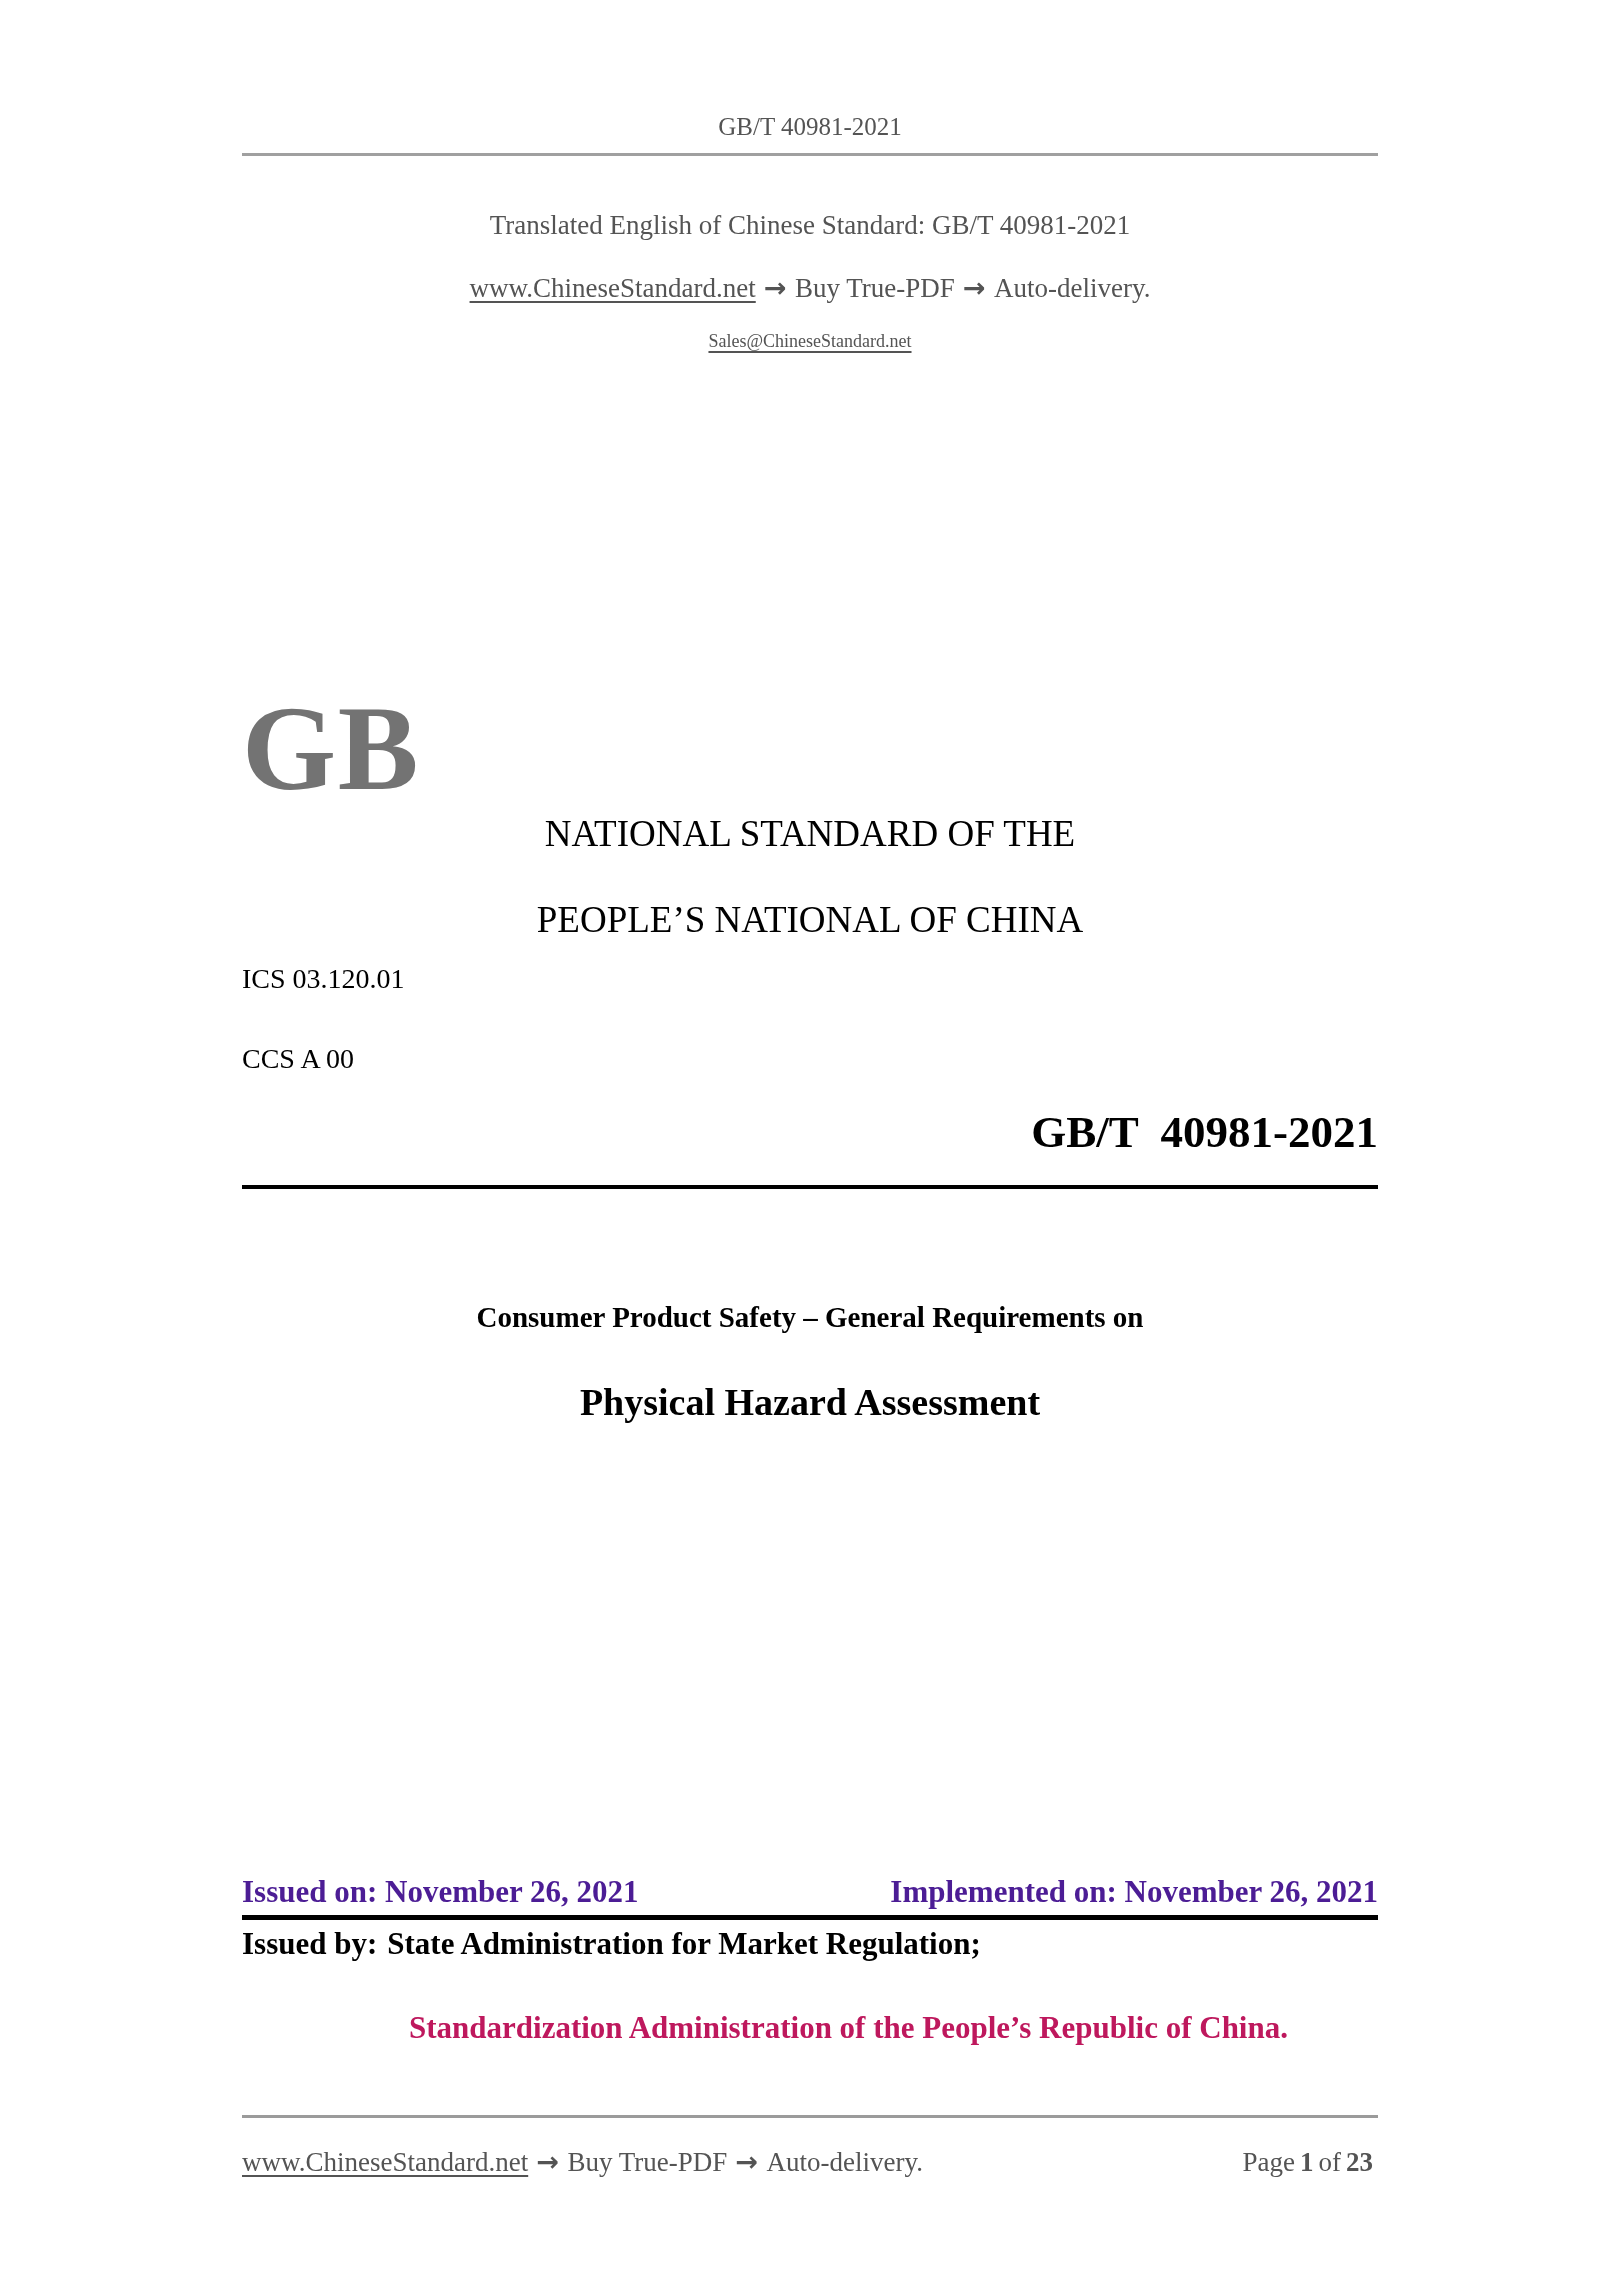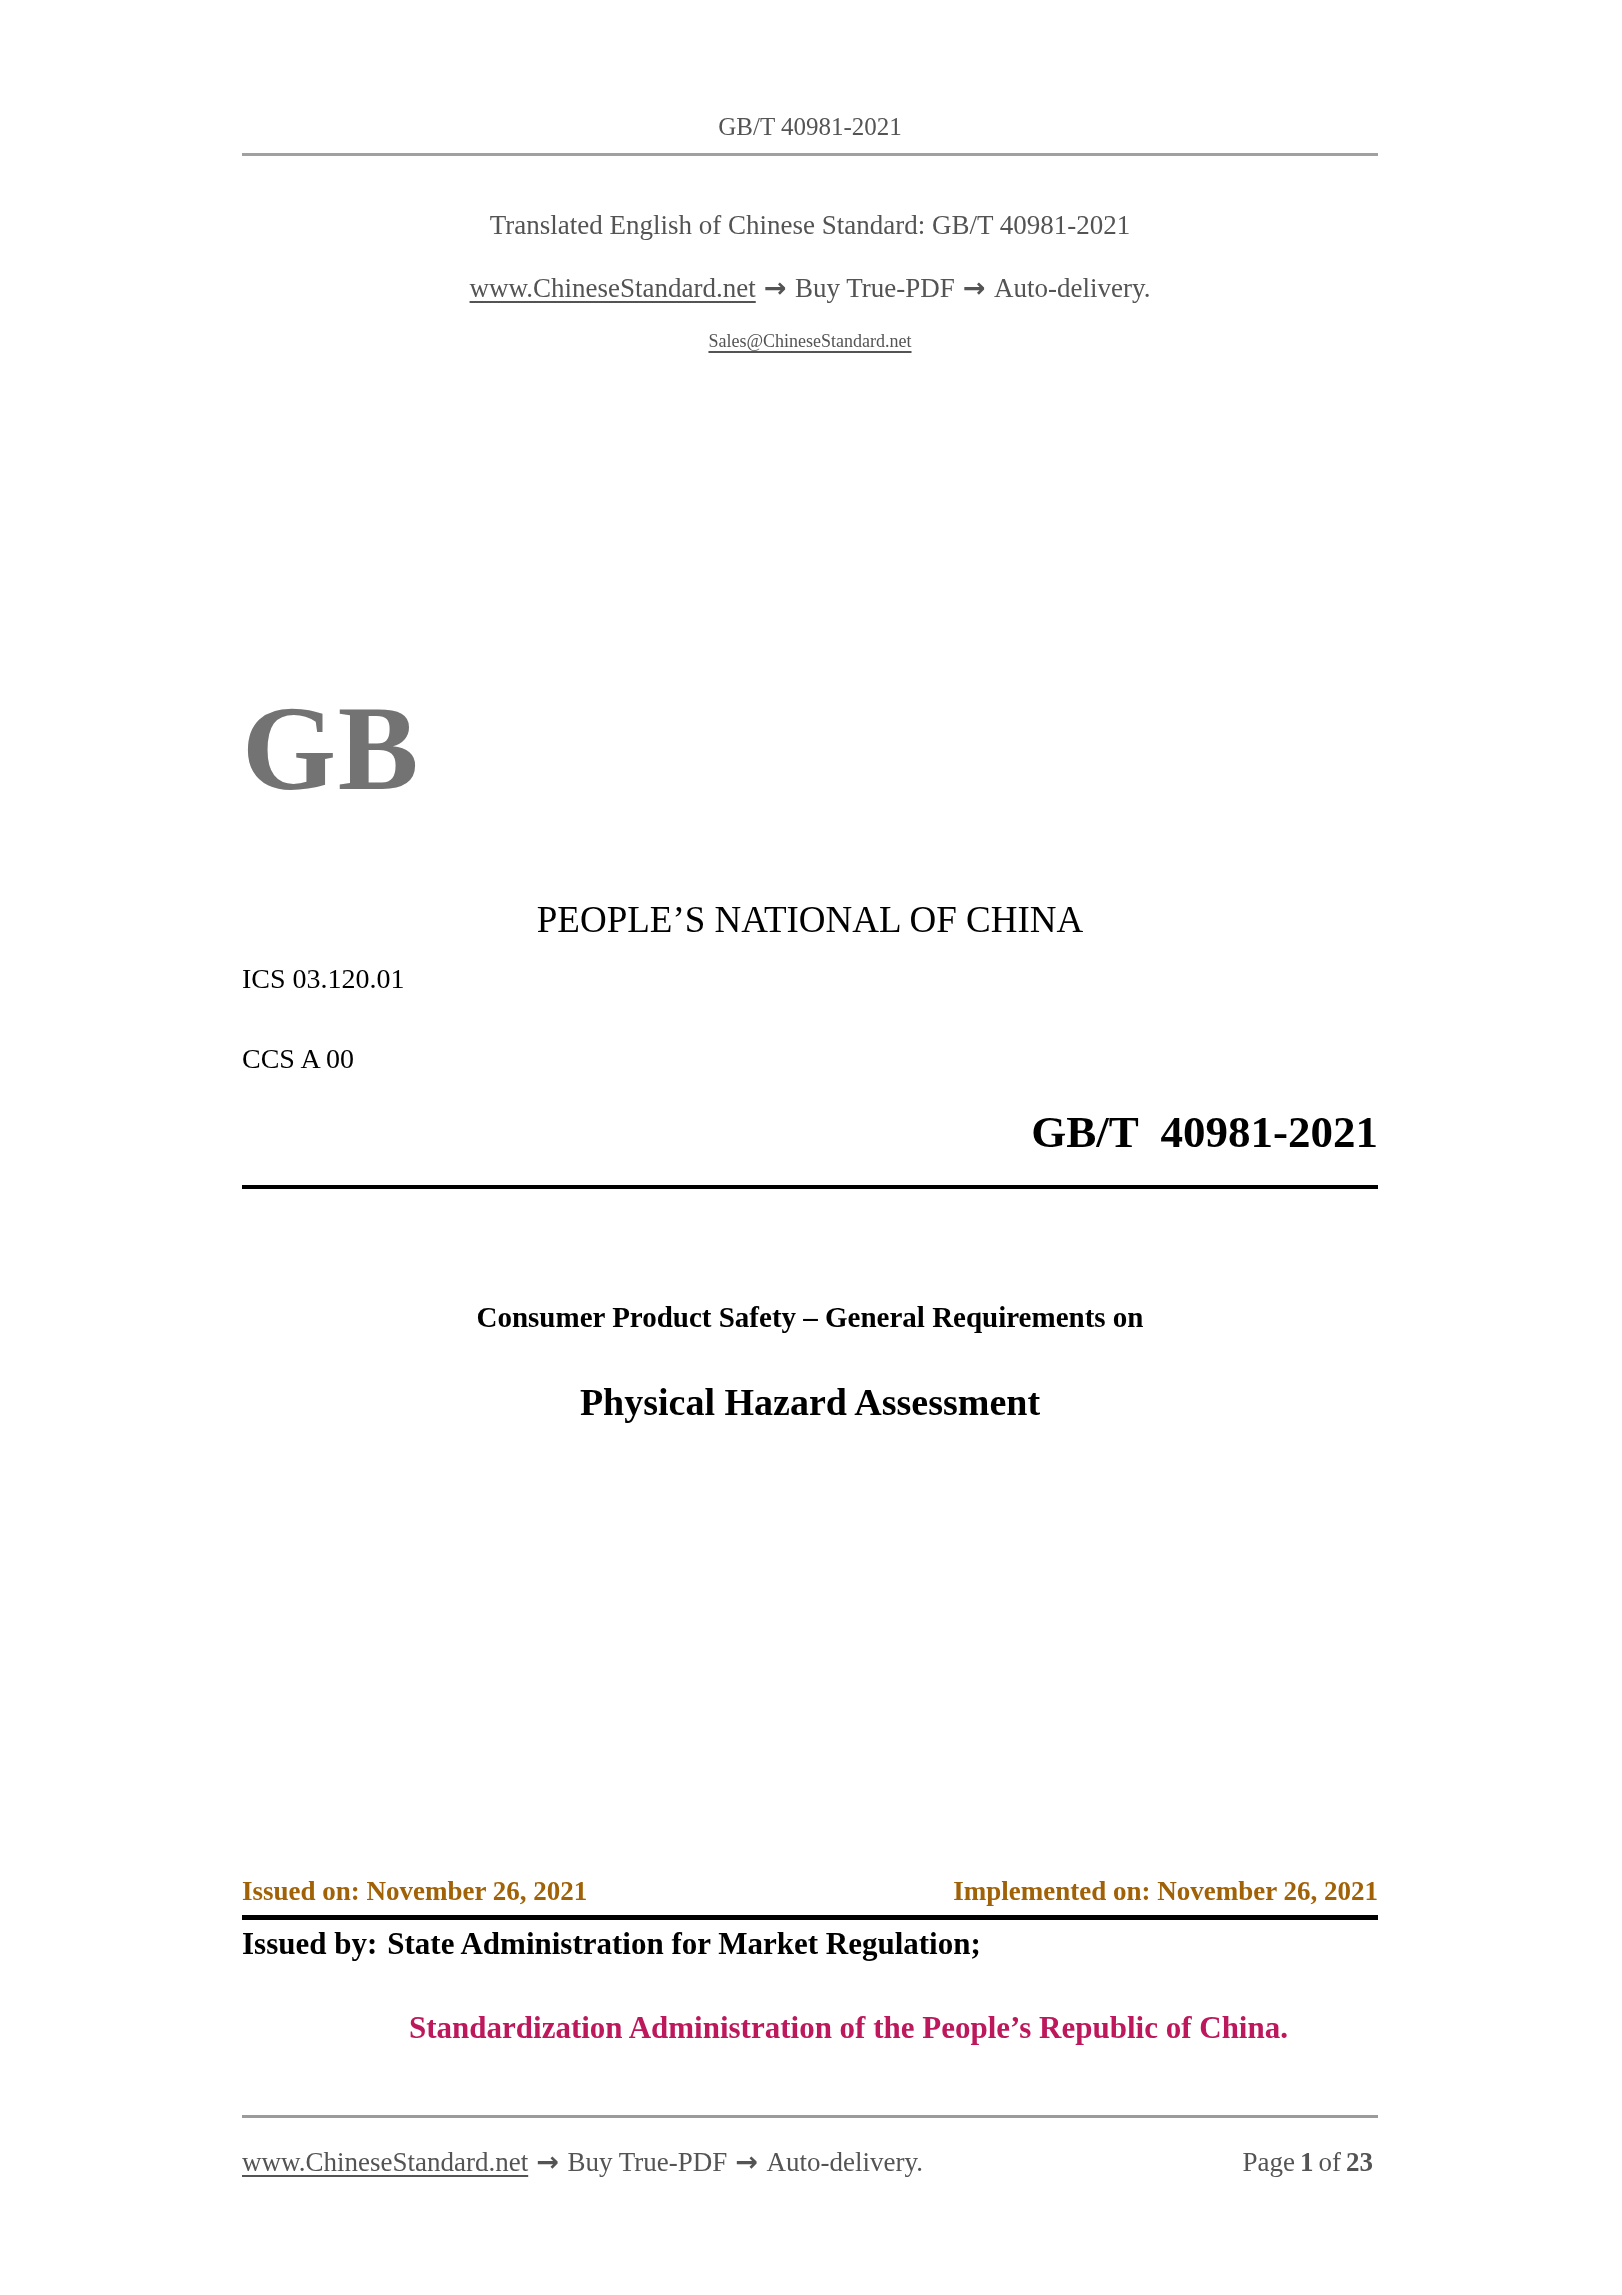--- a/index.html
+++ b/index.html
@@ -53,21 +53,21 @@
     font-size: 45px; line-height: 52px; font-weight: bold; color: #000000;
     white-space: pre;
   }
   .rule-black-1 { top: 1185px; height: 4.2px; background: #000000; }
 
   .title-en-1 { top: 1296px; font-size: 29px; line-height: 43px; font-weight: bold; color: #000000; }
   .title-en-2 { top: 1381px; font-size: 38px; line-height: 43px; font-weight: bold; color: #000000; }
   .title-zh   { top: 1464px; font-size: 36px; line-height: 42px; color: #000000; white-space: pre; }
 
   .issued-row {
-    top: 1874px; font-size: 27px; line-height: 35px; font-weight: bold; color: #a16207;
+    top: 1874px; font-size: 31px; line-height: 35px; font-weight: bold; color: #4c1d95;
     display: flex; justify-content: space-between; gap: 12px;
   }
   .rule-black-2 { top: 1915px; height: 5px; background: #000000; }
 
   .issued-by-line { top: 1926px; font-size: 31px; line-height: 35px; font-weight: bold; color: #000000; }
   .issued-by-line .label { margin-right: 10px; }
   .issuer-2 { top: 1990px; font-size: 31px; line-height: 35px; font-weight: bold; color: #be185d; padding-left: 167px; box-sizing: border-box; margin-top: 20px; }
 
   .footer-rule { top: 2115px; height: 2.5px; background: #9b9b9b; }
   .footer-row {
@@ -89,20 +89,21 @@
   <div class="abs center muted buy-line">
     <span class="link">www.ChineseStandard.net</span><span class="arrow">→</span><span>Buy True-PDF</span><span class="arrow">→</span><span>Auto-delivery.</span>
   </div>
 
   <div class="abs center muted email-line">
     <span class="link">Sales@ChineseStandard.net</span>
   </div>
 
   <div class="abs gb-logo">GB</div>
 
+  <div class="abs center nat-line1">NATIONAL STANDARD OF THE</div>
   <div class="abs center nat-line2">PEOPLE’S NATIONAL OF CHINA</div>
 
   <div class="abs ics-code">ICS 03.120.01</div>
   <div class="abs ccs-code">CCS A 00</div>
 
   <div class="abs std-number">GB/T  40981-2021</div>
   <div class="abs rule-black-1"></div>
 
   <div class="abs center title-en-1">Consumer Product Safety – General Requirements on</div>
   <div class="abs center title-en-2">Physical Hazard Assessment</div>

